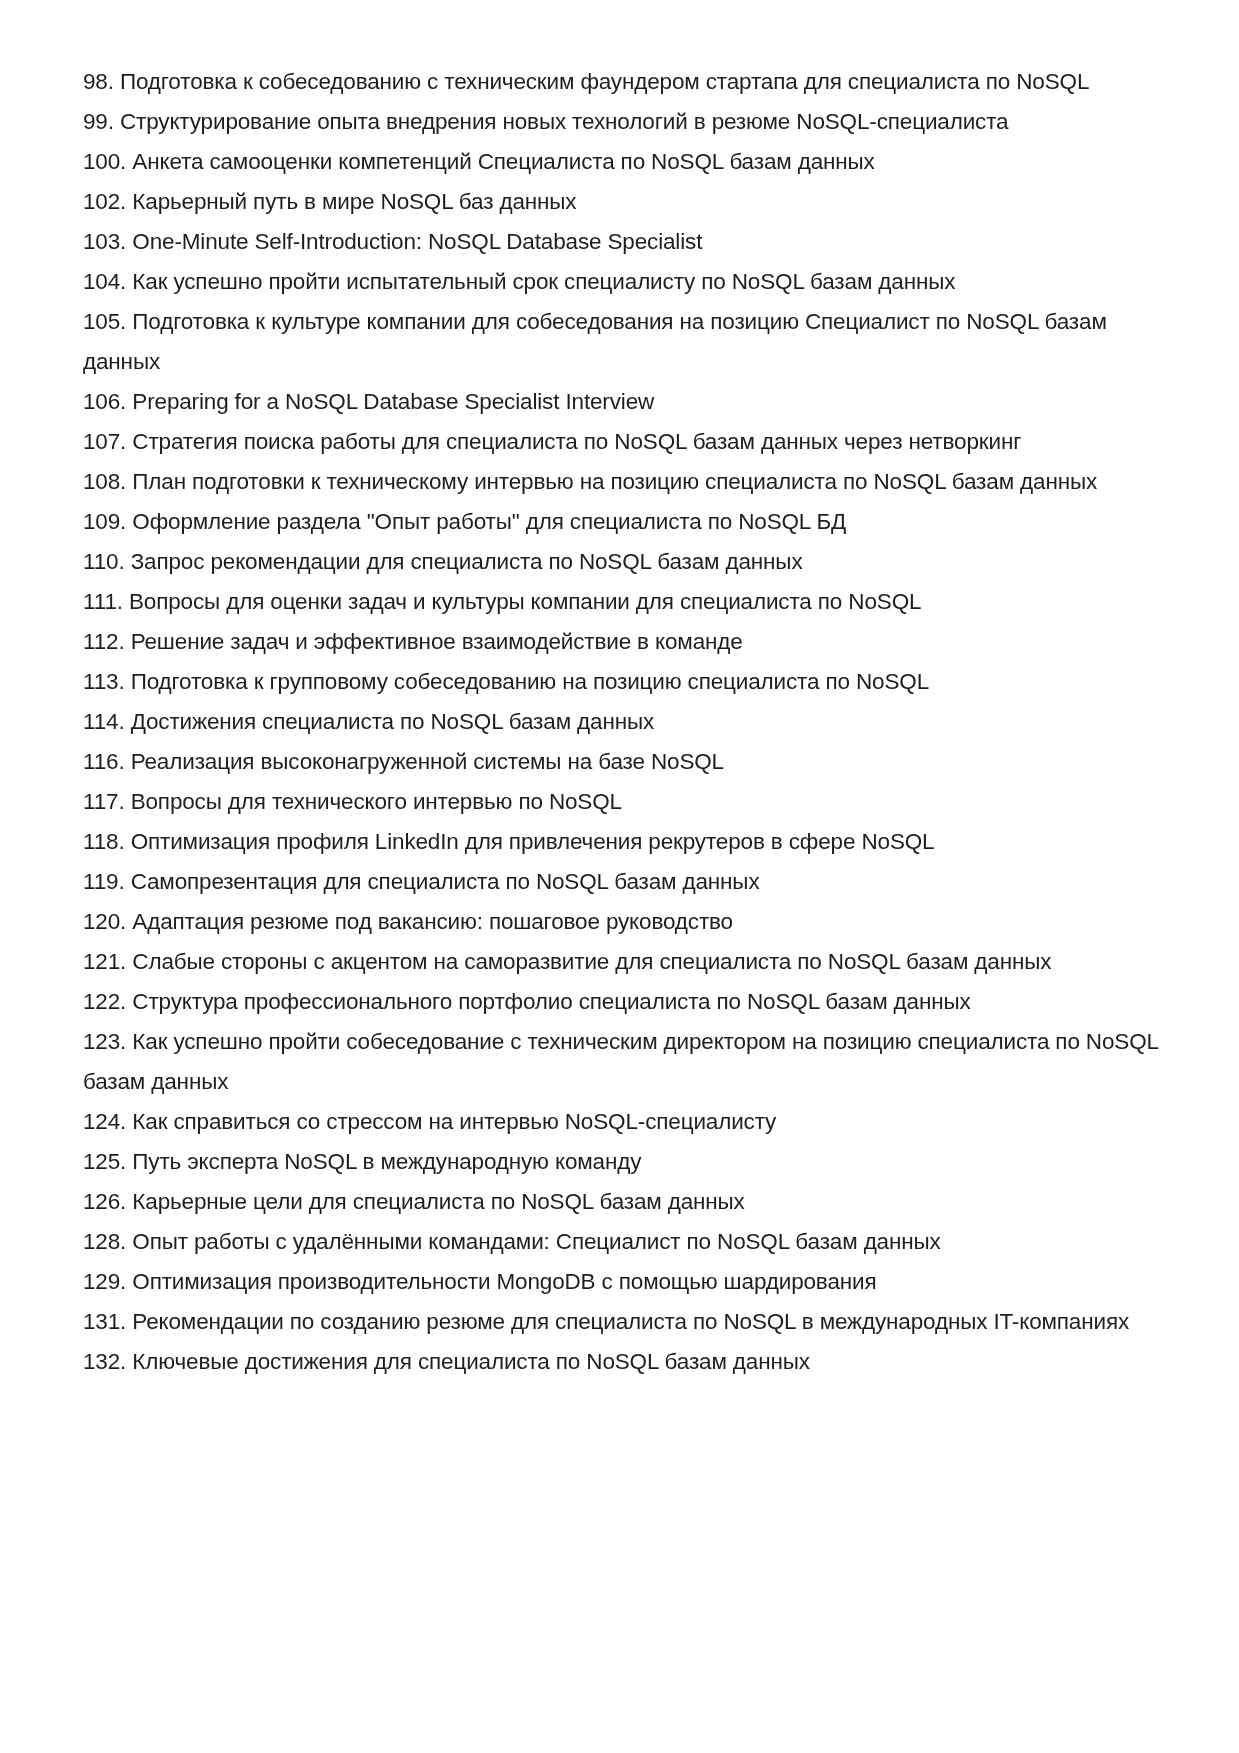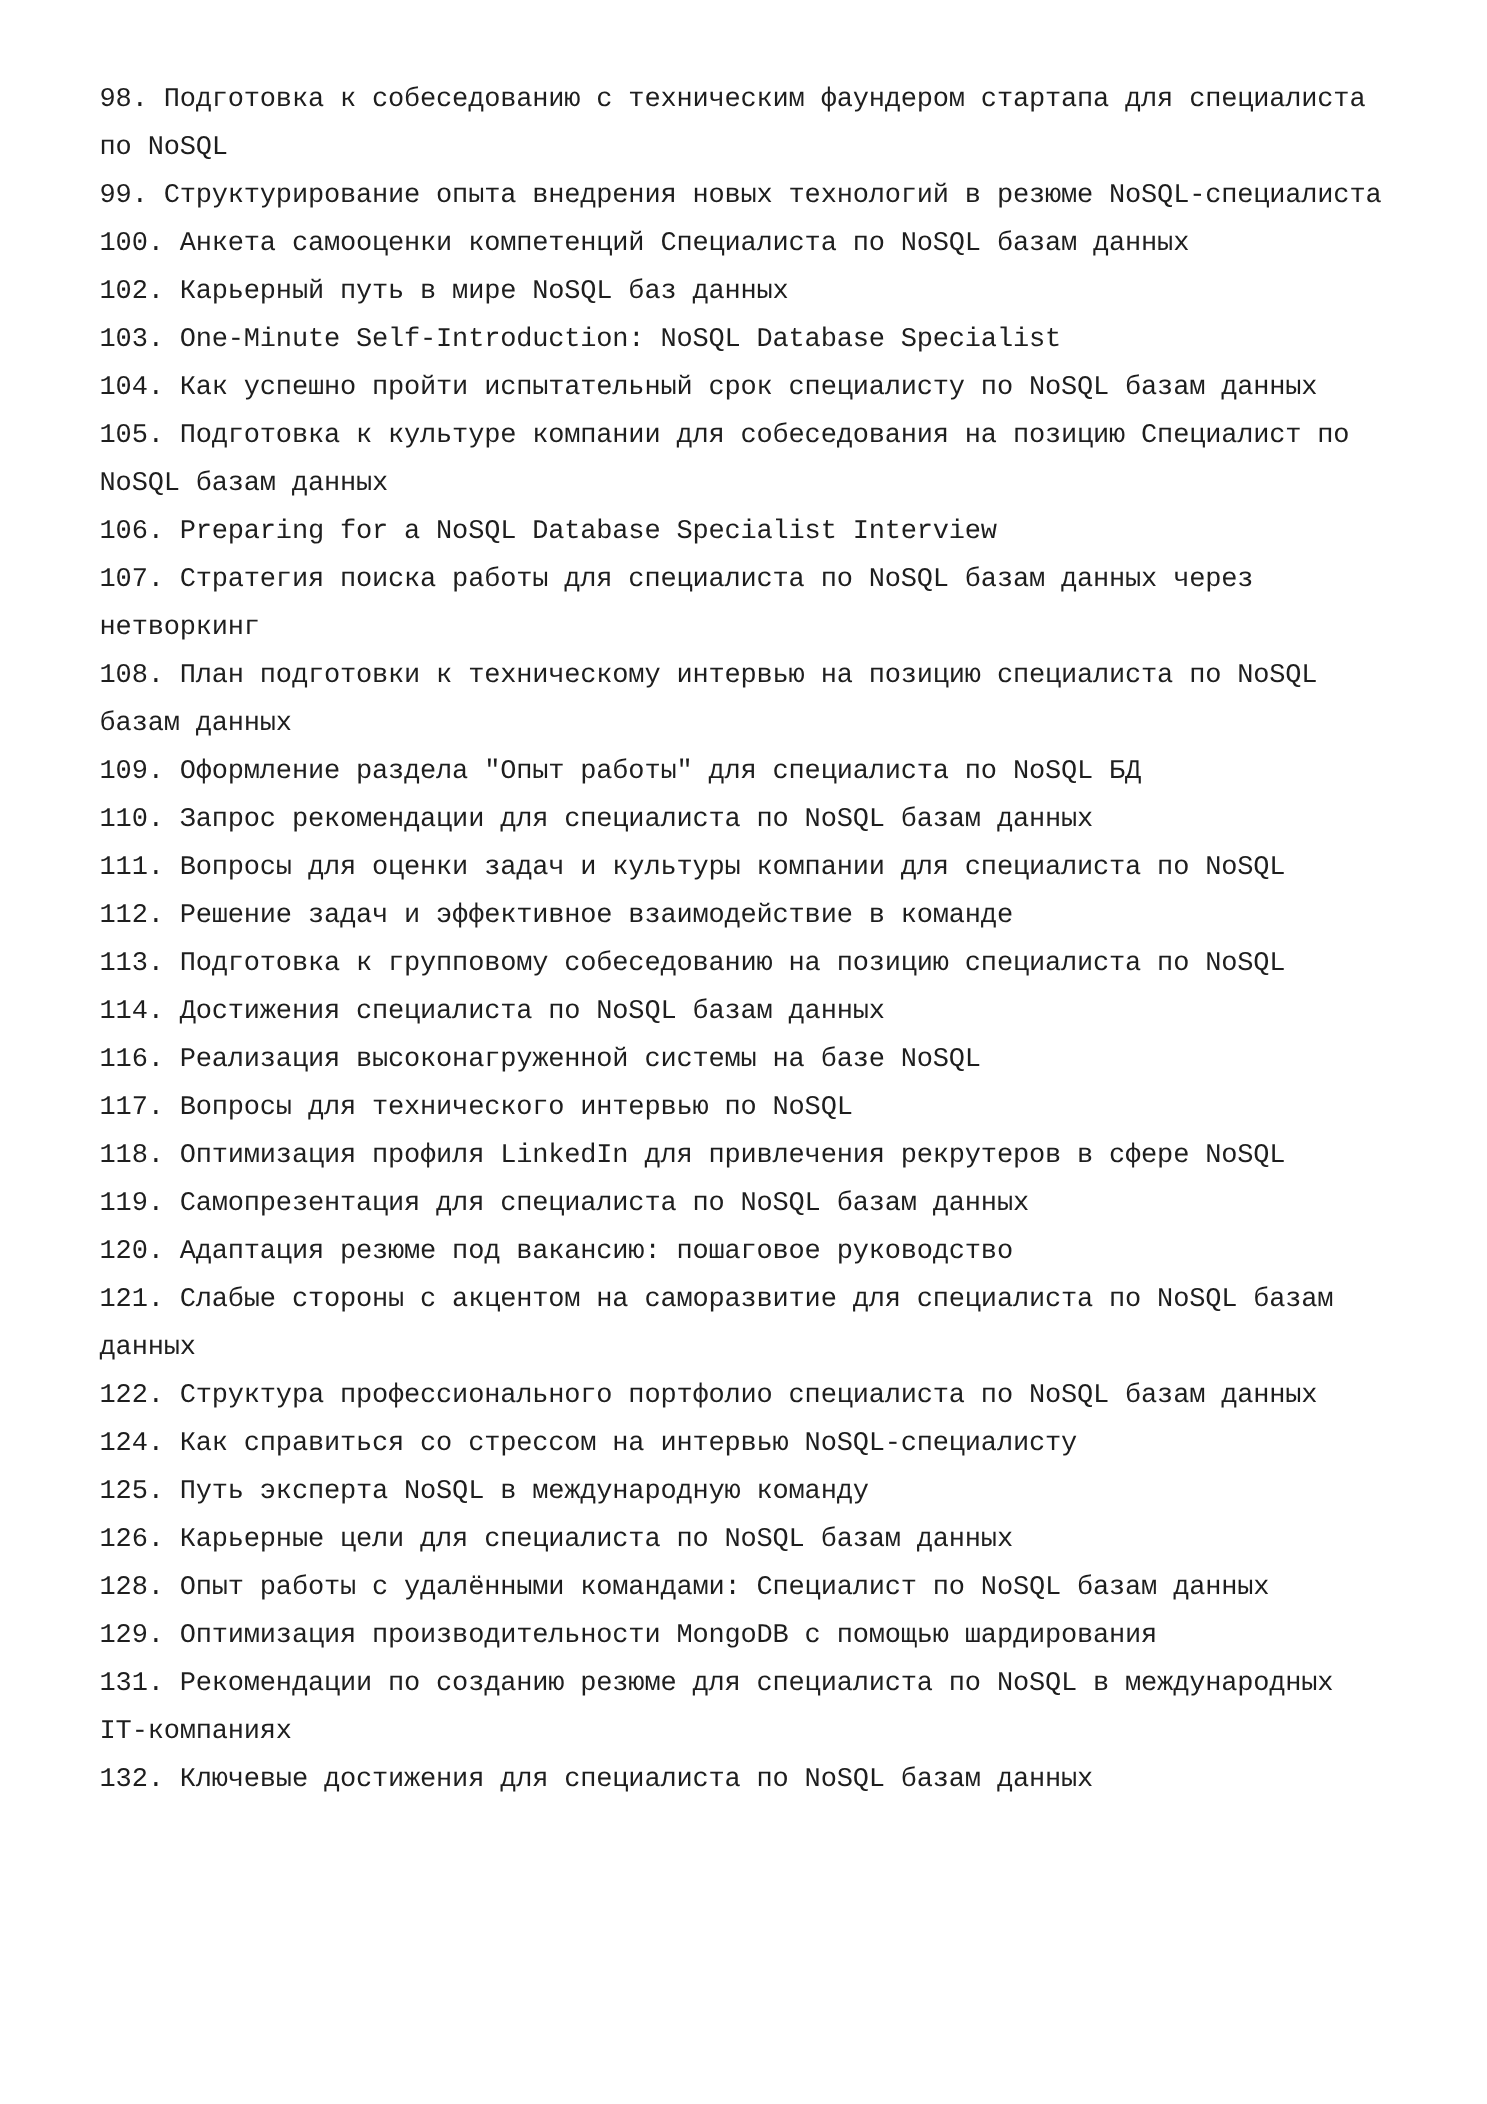--- a/index.html
+++ b/index.html
@@ -11,21 +11,21 @@
       width: 1239px;
       height: 1753px;
       overflow: hidden;
       position: relative;
     }
     .page {
       position: absolute;
       left: 83px;
       top: 62px;
       width: 1080px;
-      font-family: Liberation Mono, monospace;
+      font-family: Liberation Sans, sans-serif;
       font-size: 22.5px;
       line-height: 40px;
       color: #1e1e1e;
       letter-spacing: -0.15px;
     }
     .list {
       list-style: none;
       margin: 0;
       padding: 0;
     }
@@ -55,20 +55,21 @@
       <li class="list-item"><span class="num">112.</span> <span class="txt">Решение задач и эффективное взаимодействие в команде</span></li>
       <li class="list-item"><span class="num">113.</span> <span class="txt">Подготовка к групповому собеседованию на позицию специалиста по NoSQL</span></li>
       <li class="list-item"><span class="num">114.</span> <span class="txt">Достижения специалиста по NoSQL базам данных</span></li>
       <li class="list-item"><span class="num">116.</span> <span class="txt">Реализация высоконагруженной системы на базе NoSQL</span></li>
       <li class="list-item"><span class="num">117.</span> <span class="txt">Вопросы для технического интервью по NoSQL</span></li>
       <li class="list-item"><span class="num">118.</span> <span class="txt">Оптимизация профиля LinkedIn для привлечения рекрутеров в сфере NoSQL</span></li>
       <li class="list-item"><span class="num">119.</span> <span class="txt">Самопрезентация для специалиста по NoSQL базам данных</span></li>
       <li class="list-item"><span class="num">120.</span> <span class="txt">Адаптация резюме под вакансию: пошаговое руководство</span></li>
       <li class="list-item"><span class="num">121.</span> <span class="txt">Слабые стороны с акцентом на саморазвитие для специалиста по NoSQL базам данных</span></li>
       <li class="list-item"><span class="num">122.</span> <span class="txt">Структура профессионального портфолио специалиста по NoSQL базам данных</span></li>
+      <li class="list-item"><span class="num">123.</span> <span class="txt">Как успешно пройти собеседование с техническим директором на позицию специалиста по NoSQL базам данных</span></li>
       <li class="list-item"><span class="num">124.</span> <span class="txt">Как справиться со стрессом на интервью NoSQL-специалисту</span></li>
       <li class="list-item"><span class="num">125.</span> <span class="txt">Путь эксперта NoSQL в международную команду</span></li>
       <li class="list-item"><span class="num">126.</span> <span class="txt">Карьерные цели для специалиста по NoSQL базам данных</span></li>
       <li class="list-item"><span class="num">128.</span> <span class="txt">Опыт работы с удалёнными командами: Специалист по NoSQL базам данных</span></li>
       <li class="list-item"><span class="num">129.</span> <span class="txt">Оптимизация производительности MongoDB с помощью шардирования</span></li>
       <li class="list-item"><span class="num">131.</span> <span class="txt">Рекомендации по созданию резюме для специалиста по NoSQL в международных IT-компаниях</span></li>
       <li class="list-item"><span class="num">132.</span> <span class="txt">Ключевые достижения для специалиста по NoSQL базам данных</span></li>
     </ul>
 </div>
 

